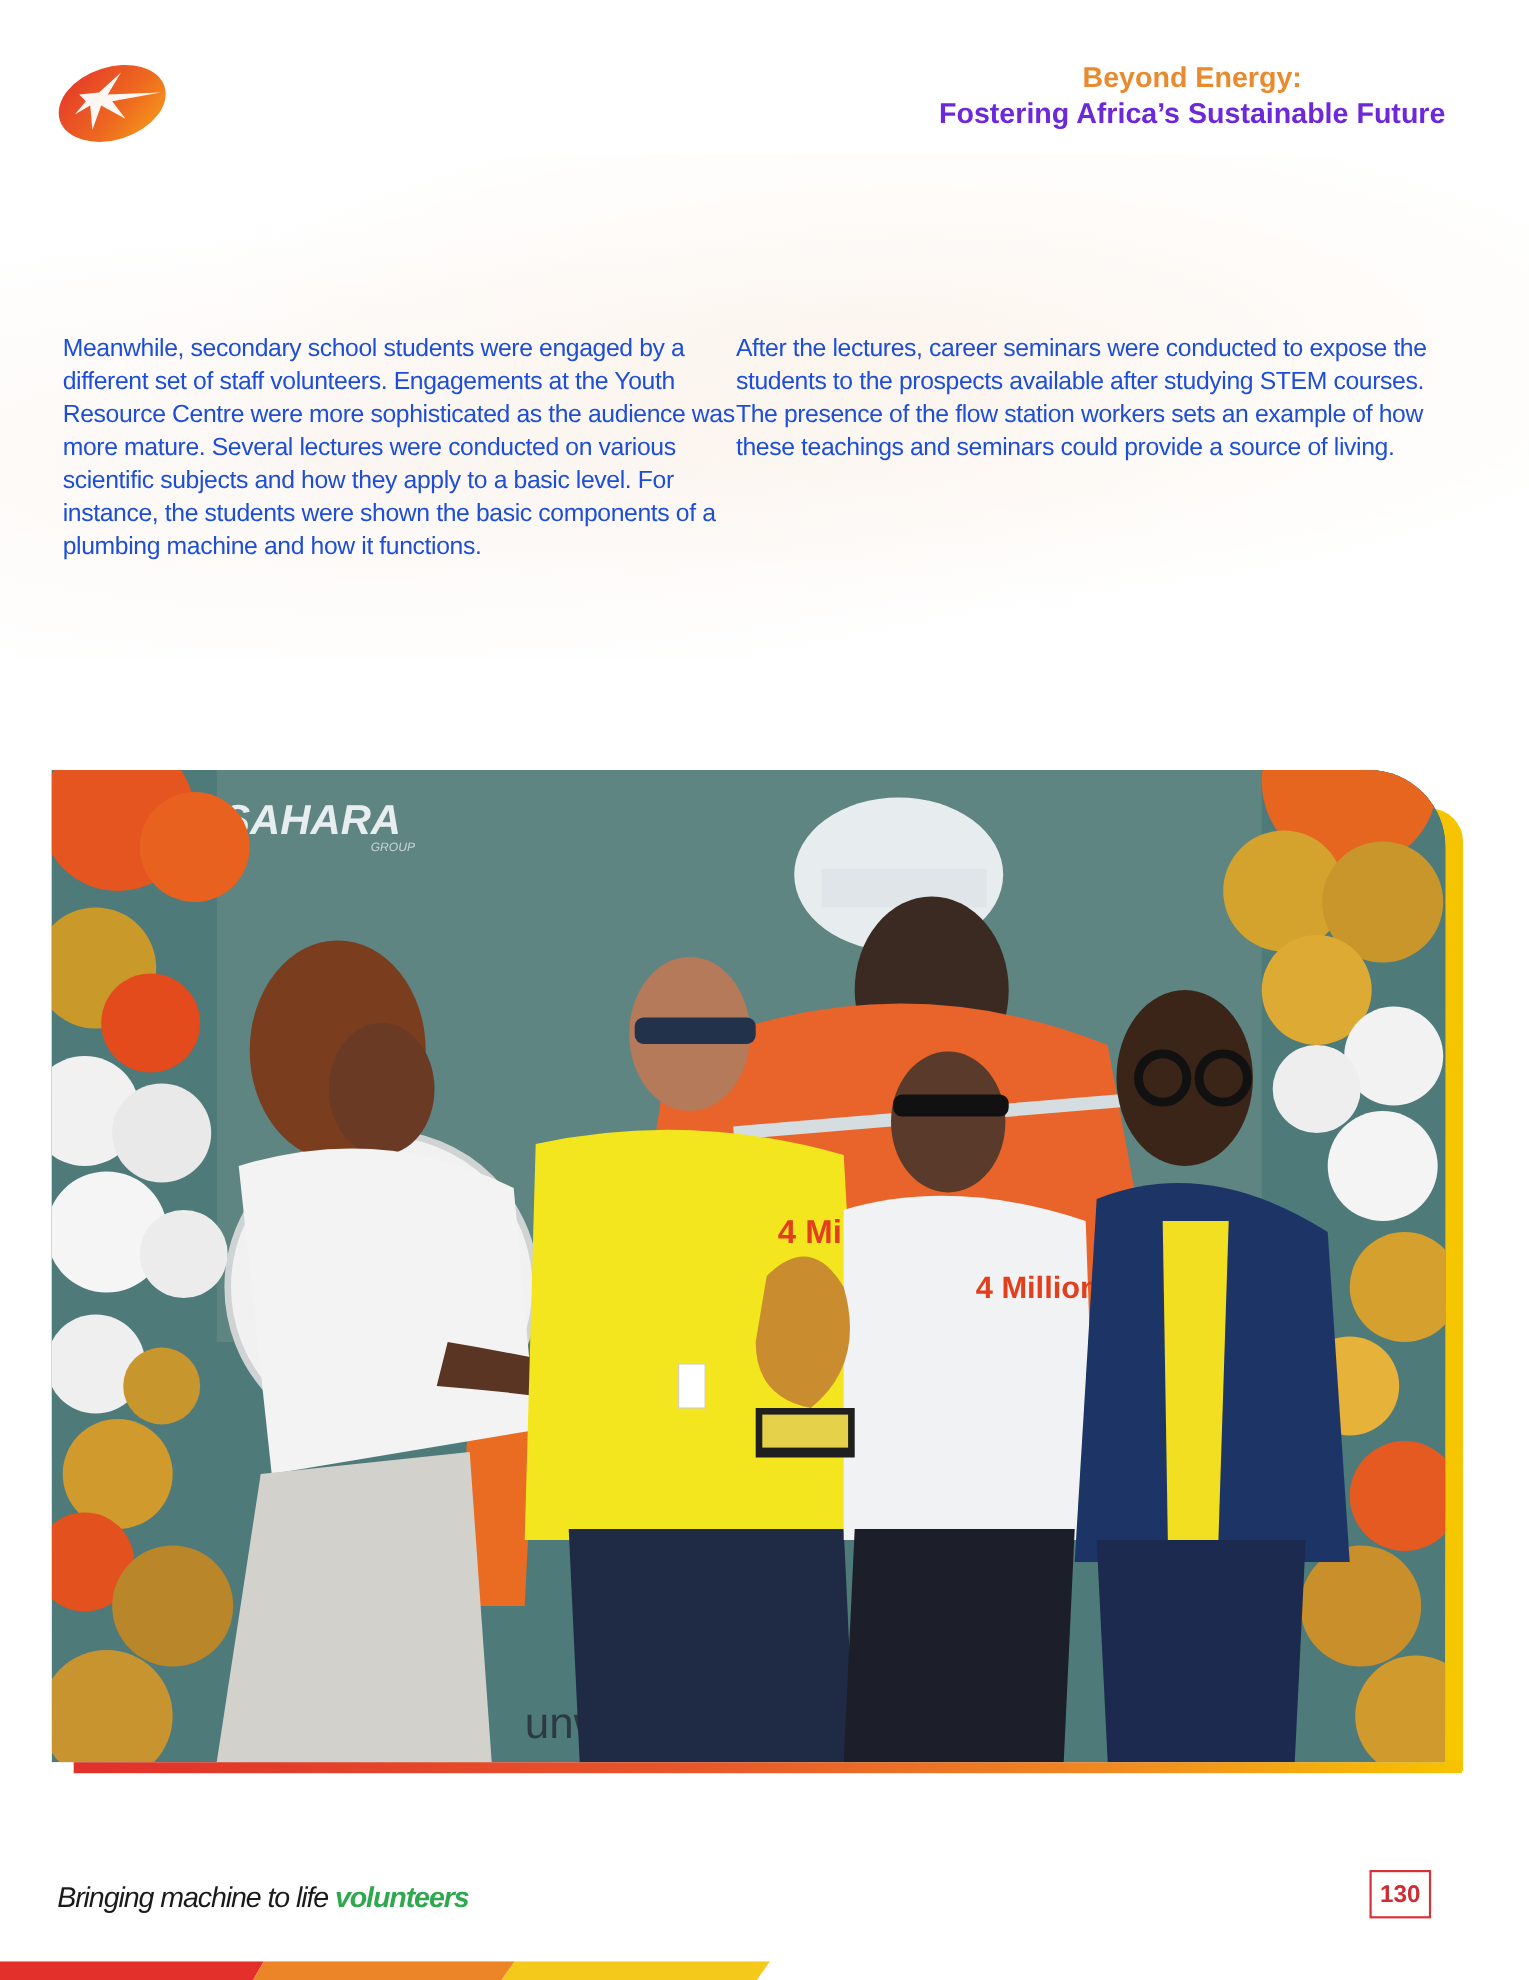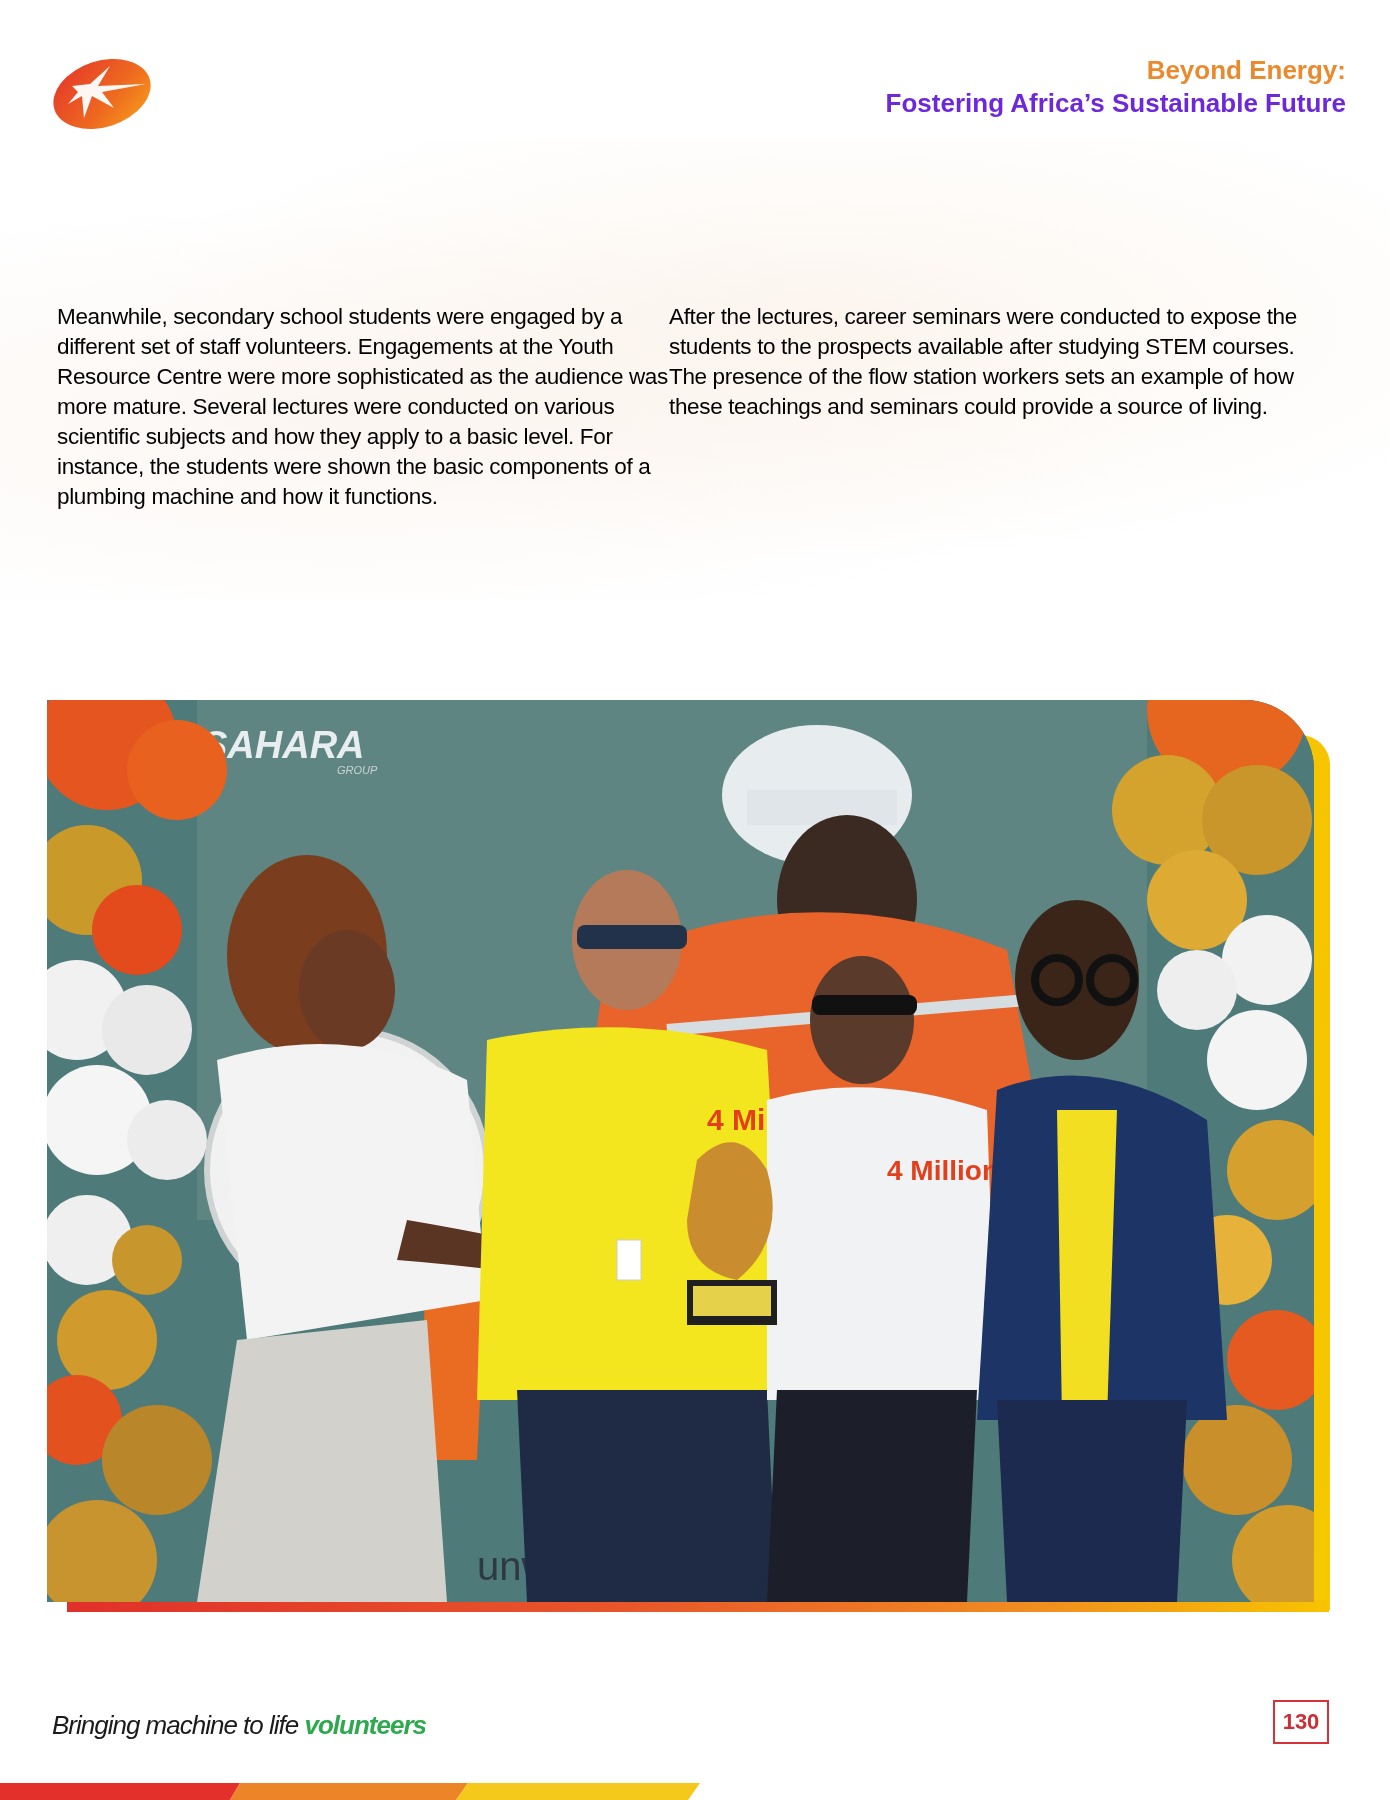--- a/index.html
+++ b/index.html
@@ -10,25 +10,25 @@
 
   
   .bg-wash {
     position: absolute; left: 0; top: 140px; width: 1390px; height: 460px;
     background: radial-gradient(ellipse at 60% 40%, rgba(250,238,226,0.55) 0%, rgba(255,255,255,0) 60%),
                 radial-gradient(ellipse at 25% 60%, rgba(248,236,228,0.45) 0%, rgba(255,255,255,0) 55%);
   }
 
   .logo { position: absolute; left: 50px; top: 56px; width: 104px; height: 76px; }
 
-  .header-title { position: absolute; right: 44px; top: 54px; text-align: right; font-weight: 700; font-size: 26px; line-height: 33px; }
+  .header-title { position: absolute; right: 76px; top: 54px; text-align: center; font-weight: 700; font-size: 26px; line-height: 33px; }
   .header-title .line1 { color: #e98a2e; display: block; }
   .header-title .line2 { color: #6d28d9; display: block; }
 
-  .body-col { position: absolute; top: 302px; width: 625px; font-size: 22.5px; line-height: 30px; color: #000000; letter-spacing: -0.35px; }
+  .body-col { position: absolute; top: 302px; width: 625px; font-size: 22.5px; line-height: 30px; color: #1d4ed8; letter-spacing: -0.35px; }
   .col-left { left: 57px; }
   .col-right { left: 669px; width: 640px; }
   .photo-accent-right {
     position: absolute; left: 1300px; top: 735px; width: 30px; height: 875px;
     background: linear-gradient(180deg, #f6c400, #f5c800); border-top-right-radius: 70px;
   }
   .photo-accent-bottom {
     position: absolute; left: 67px; top: 1600px; width: 1262px; height: 12px;
     background: linear-gradient(90deg, #e0302a 0%, #e8572a 45%, #f08a22 75%, #f7c400 100%);
   }
@@ -36,21 +36,21 @@
     position: absolute; left: 47px; top: 700px; width: 1267px; height: 902px;
     border-top-right-radius: 70px; overflow: hidden;
     background: linear-gradient(180deg, #3d6b72 0%, #4f7b7d 35%, #6c8d88 60%, #cfd4d3 100%);
   }
   .photo svg { position: absolute; inset: 0; width: 100%; height: 100%; }
 
   .tagline { position: absolute; left: 52px; top: 1710px; font-size: 26px; font-style: italic; letter-spacing: -1px; color: #1a1a1a; }
   .tagline .em { color: #2fa84f; font-weight: 700; }
 
   .page-num {
-    position: absolute; left: 1273px; top: 1700px; width: 56px; height: 44px;
+    position: absolute; left: 1245px; top: 1700px; width: 56px; height: 44px;
     border: 2px solid #d5323a; color: #cc2e35; font-weight: 700; font-size: 22px;
     display: flex; align-items: center; justify-content: center;
   }
 
   .footer-stripe { position: absolute; left: 0; top: 1783px; width: 700px; height: 17px; }
 </style>
 </head>
 <body>
 
 <div class="page">

